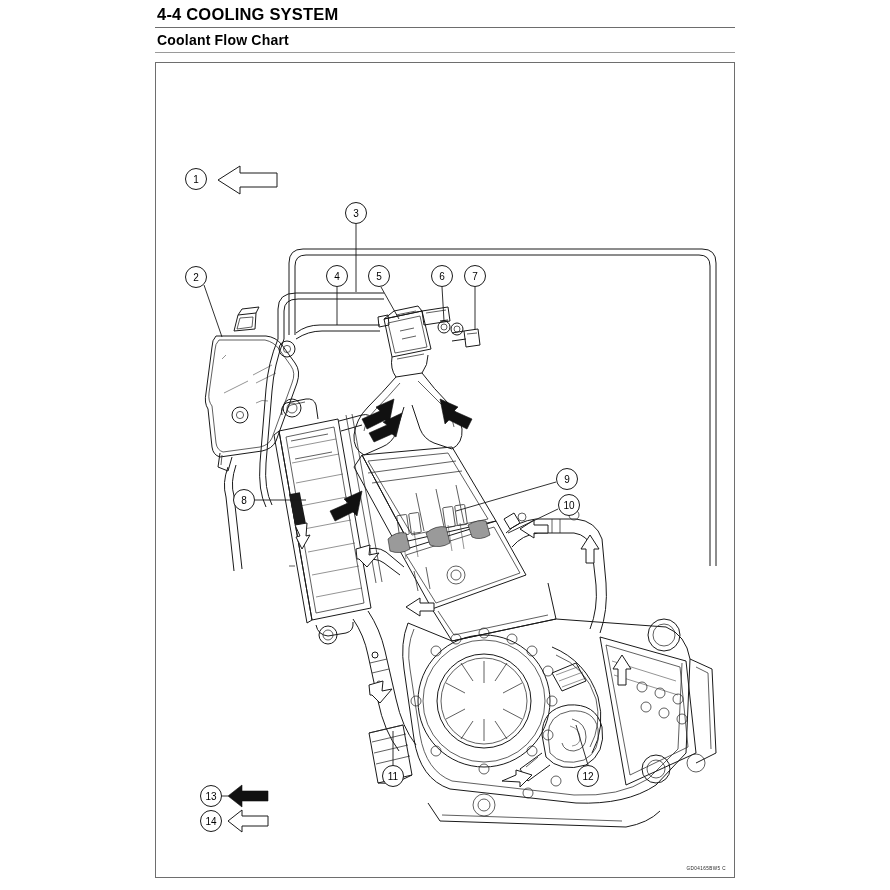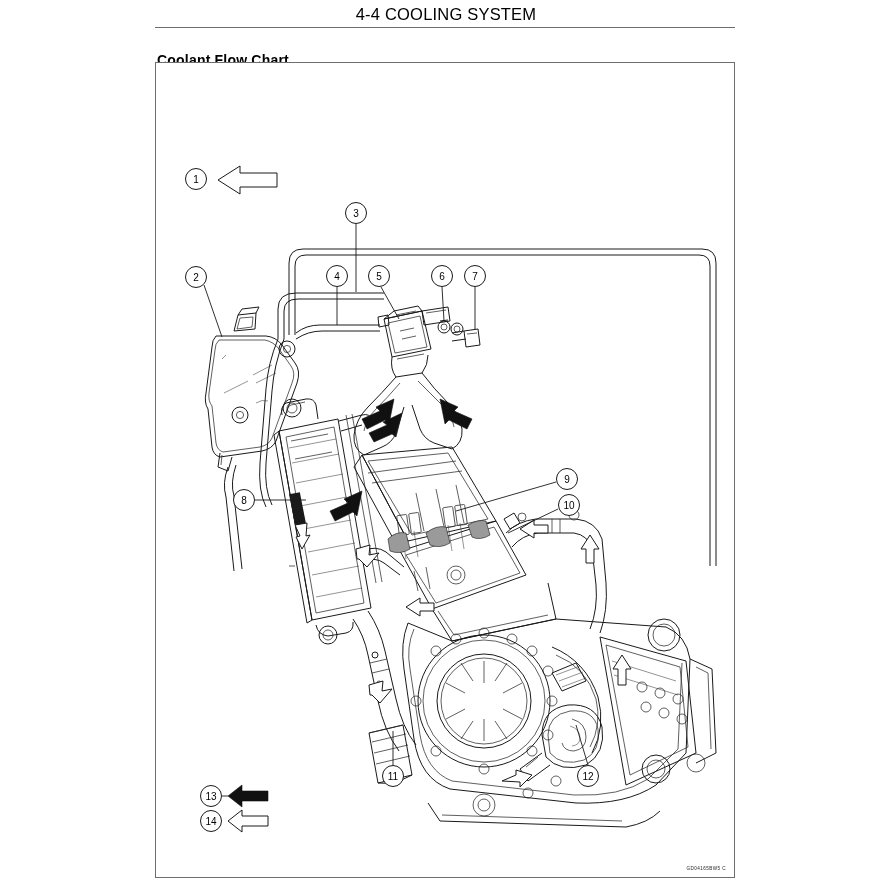--- a/index.html
+++ b/index.html
@@ -2,25 +2,25 @@
 <html><head>
 <meta charset="utf-8">
 <title>Coolant Flow Chart</title>
 <style>
   html,body{margin:0;padding:0;background:#ffffff;}
   body{width:890px;height:890px;position:relative;overflow:hidden;
        font-family:"Liberation Sans","DejaVu Sans",sans-serif;color:#000;}
 
   
   #page-header{position:absolute;left:155px;top:4px;width:580px;}
-  .hdr-title{font-size:16.5px;font-weight:normal;letter-spacing:.2px;line-height:20px;
-             padding-left:2px;text-align:center;}
+  .hdr-title{font-size:16.5px;font-weight:bold;letter-spacing:.2px;line-height:20px;
+             padding-left:2px;}
   .hdr-rule{height:1px;background:#6d6d6d;margin-top:3px;}
   .hdr-sub{font-size:14px;font-weight:bold;letter-spacing:.2px;line-height:20px;
-           padding-left:2px;padding-top:2px;margin-top:20px;}
+           padding-left:2px;padding-top:2px;}
   .hdr-rule2{height:1px;background:#9a9a9a;margin-top:2px;}
 
   
   #diagram-frame{position:absolute;left:155px;top:62px;width:580px;height:816px;
                  border:1px solid #6e6e6e;box-sizing:border-box;background:#fff;}
   #diagram-svg{position:absolute;left:0;top:0;width:580px;height:816px;display:block;}
 
   
   #ref-code{position:absolute;right:8px;bottom:6px;font-size:4.6px;
             font-family:"Liberation Sans","DejaVu Sans",sans-serif;

